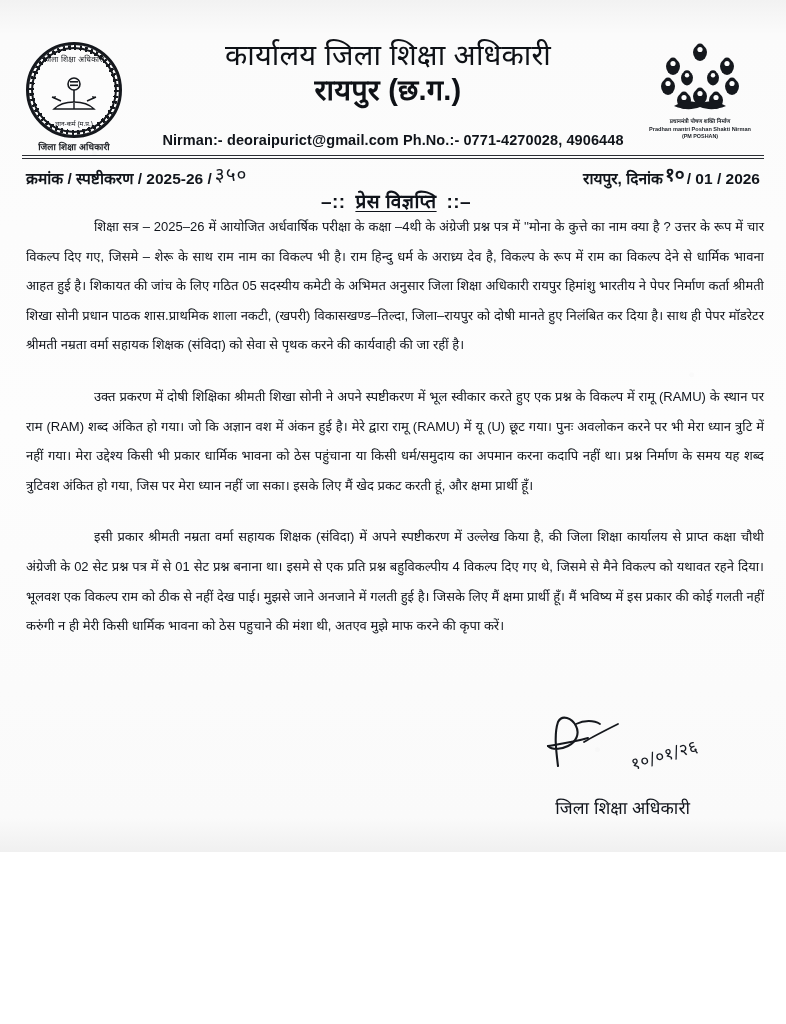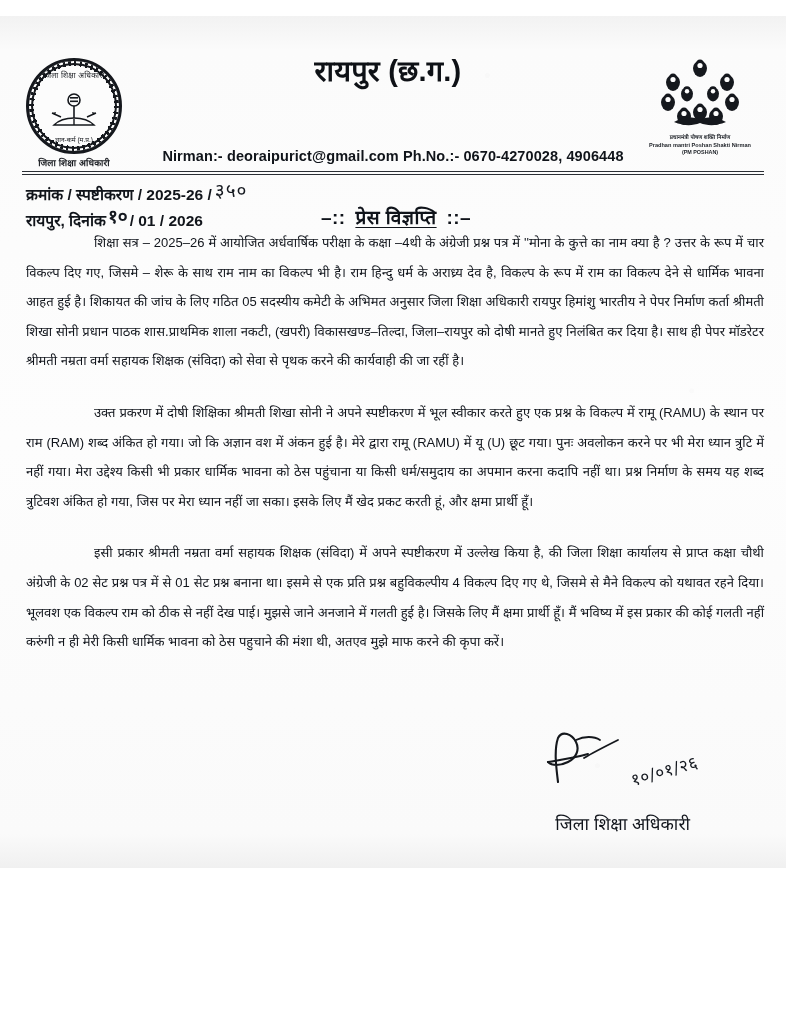--- a/index.html
+++ b/index.html
@@ -8,21 +8,21 @@
     padding: 0;
     background: #ffffff;
   }
   body {
     font-family: "Liberation Sans", "DejaVu Sans", sans-serif;
   }
   .page {
     position: relative;
     width: 786px;
     height: 852px;
-    margin: 16px auto;
+    margin: 0 auto;
     background:
       linear-gradient(180deg, #f2f2f2 0%, #fbfbfb 4%, #fdfdfd 50%, #fafafa 96%, #f0f0f0 100%);
     overflow: hidden;
     box-sizing: border-box;
     color: #12161c;
   }
   
   .page::after {
     content: "";
     position: absolute;
@@ -172,21 +172,20 @@
   .refrow {
     position: absolute;
     left: 26px; right: 26px;
     top: 164px;
     display: flex;
     justify-content: space-between;
     align-items: flex-start;
     font-size: 15.5px;
     font-weight: 700;
     color: #11151b;
-    flex-direction: column;
   }
   .refrow .hand {
     font-family: "DejaVu Serif", serif;
     font-size: 19px;
     font-weight: 400;
     color: #14181f;
     letter-spacing: 1px;
     position: relative;
     top: -3px;
     margin-left: 3px;
@@ -288,20 +287,21 @@
           <path d="M3 22 L12 26 M47 22 L38 26" stroke="#15181d" stroke-width="1.5"></path>
           <path d="M3 22 l4 -1 l-1 3 Z M47 22 l-4 -1 l1 3 Z" fill="#15181d"></path>
         </svg>
         <div class="seal-bottom-text">ज्ञान-कर्म (म.प्र.)</div>
       </div>
       <div class="seal-caption">जिला शिक्षा अधिकारी</div>
     </div>
 
     <div class="title-block">
       <div class="office-title">
+        <span>कार्यालय जिला शिक्षा अधिकारी</span>
         <span class="l2">रायपुर (छ.ग.)</span>
       </div>
     </div>
 
     <div class="seal-right">
       <div class="poshan-mark">
         <svg width="92" height="78" viewBox="0 0 92 78">
           <g fill="#15181d">
             <g transform="translate(46,8)">
               <circle cx="0" cy="0" r="4.4"></circle>
@@ -360,21 +360,21 @@
       <div class="poshan-caption-1">प्रधानमंत्री पोषण शक्ति निर्माण</div>
       <div class="poshan-caption-2">Pradhan mantri Poshan Shakti Nirman</div>
       <div class="poshan-caption-3">(PM POSHAN)</div>
     </div>
   </div>
 
   <div class="contact-line">
     <span>Nirman:-</span>
     <span class="email-u">deoraipurict@gmail.com</span>
     <span>Ph.No.:-</span>
-    <span>0670-4270028, 4906448</span>
+    <span>0771-4270028, 4906448</span>
   </div>
 
   <div class="rule-double"></div>
 
   <div class="refrow">
     <div>
       <span>क्रमांक / स्पष्टीकरण / 2025-26 /</span><span class="hand">३५०</span>
     </div>
     <div>
       <span>रायपुर, दिनांक</span><span class="hand-date">१०</span><span>/ 01 / 2026</span>

